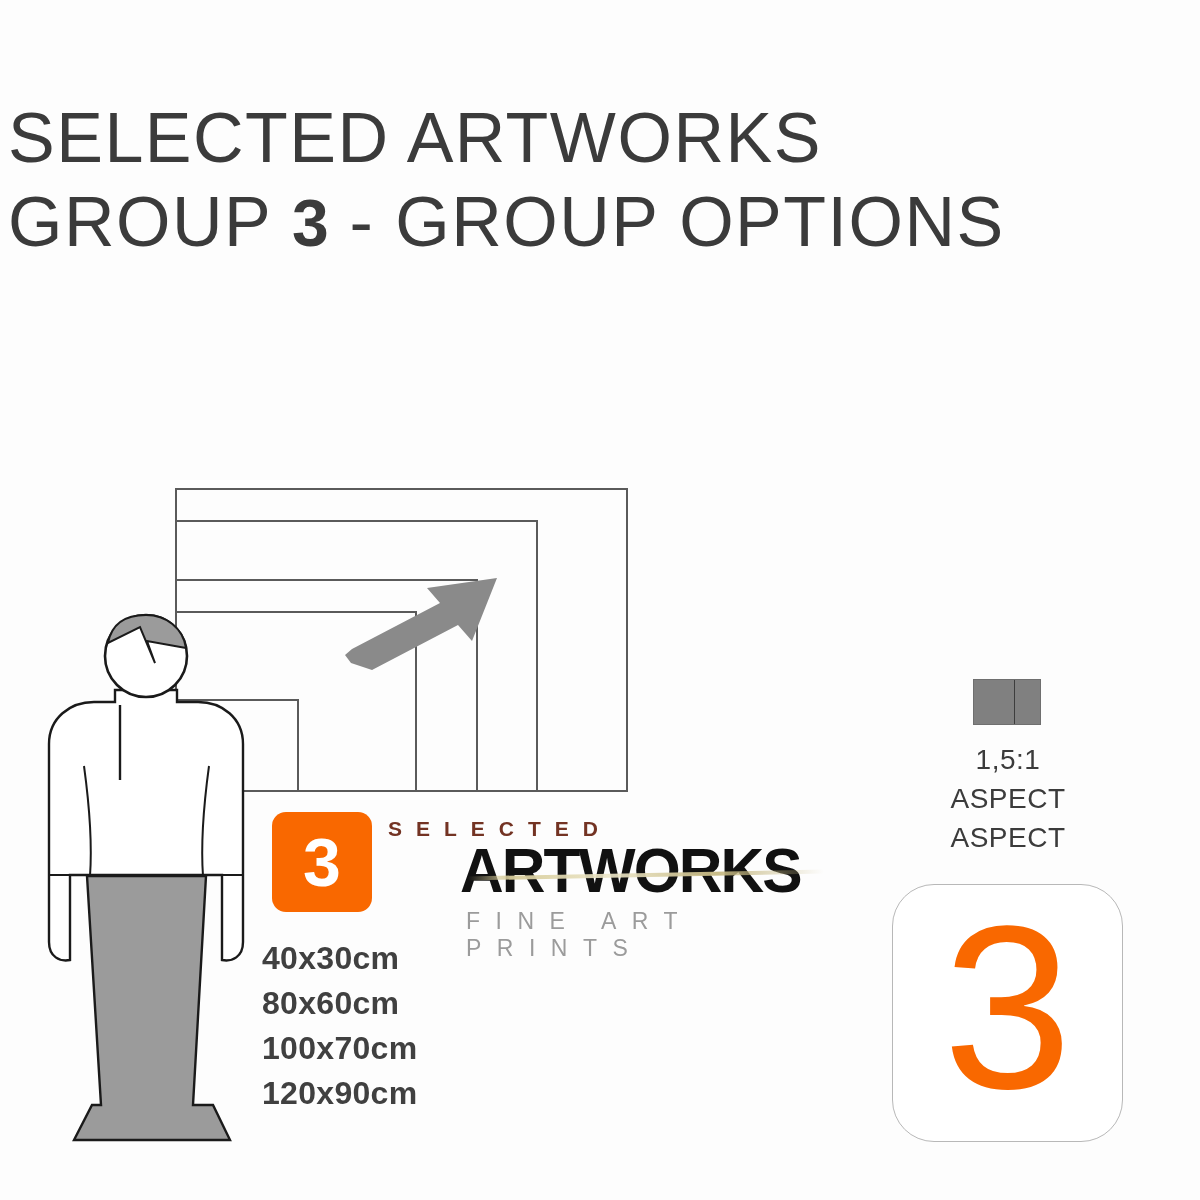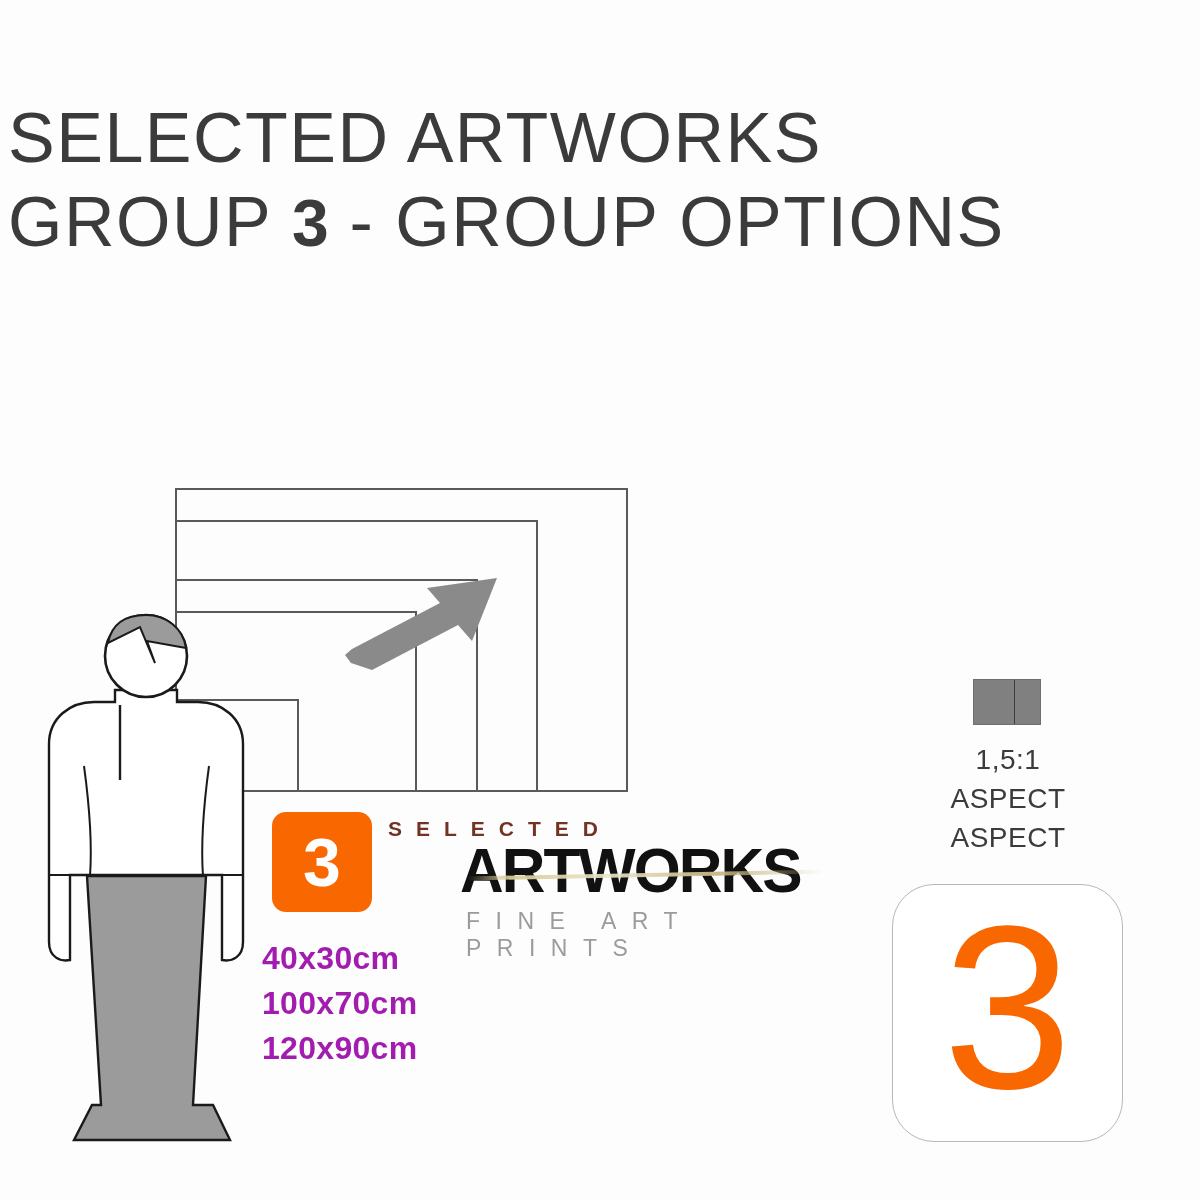--- a/index.html
+++ b/index.html
@@ -123,21 +123,21 @@
   .sizes {
     position: absolute;
     left: 262px;
     top: 936px;
     width: 420px;
   }
   .size-row {
     font-size: 32px;
     line-height: 45px;
     font-weight: 700;
-    color: #a21caf;
+    color: #404040;
     letter-spacing: 0.3px;
     font-family: "Liberation Sans", sans-serif;
   }
 
   
   .aspect-icon {
     position: absolute;
     left: 973px;
     top: 679px;
     width: 68px;
@@ -270,20 +270,21 @@
       <span>3</span>
     </div>
     <div class="logo-selected">SELECTED</div>
     <div class="logo-artworks">ARTWORKS</div>
     <div class="logo-streak"></div>
     <div class="logo-fineart">FINE ART PRINTS</div>
   </div>
 
   <div class="sizes">
     <div class="size-row">40x30cm</div>
+    <div class="size-row">80x60cm</div>
     <div class="size-row">100x70cm</div>
     <div class="size-row">120x90cm</div>
   </div>
 
   <div class="aspect-icon">
     <div class="divider"></div>
   </div>
   <div class="aspect-text">
     <div>1,5:1</div>
     <div>ASPECT</div>

